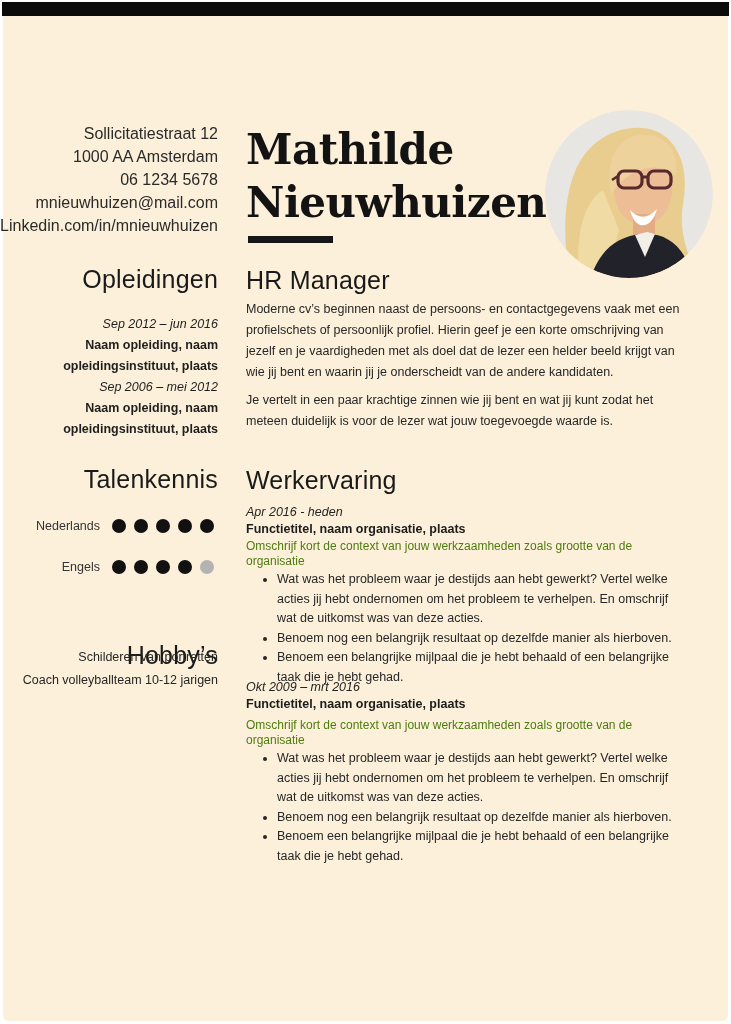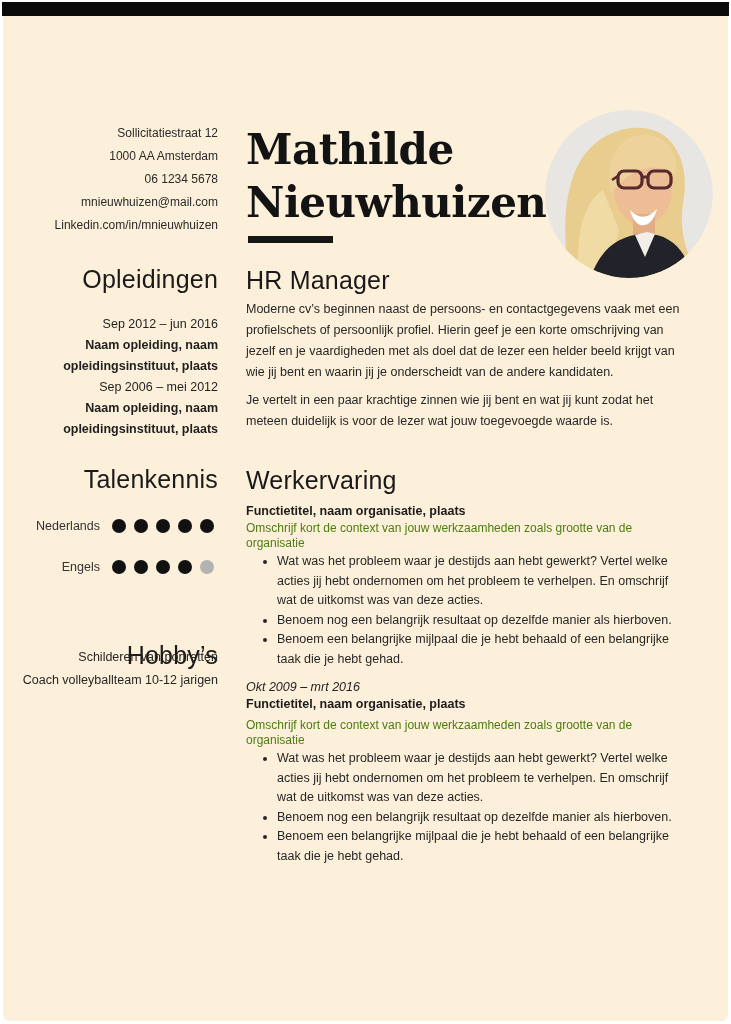--- a/index.html
+++ b/index.html
@@ -15,37 +15,37 @@
     background:#0b0b0b;
   }
   .sheet {
     position:absolute; left:3px; right:3px; top:16px; bottom:3px;
     background:#fcf0da;
     border-radius:0 0 6px 6px;
   }
   
   .contact {
     position:absolute; top:122px; left:0; width:218px;
-    text-align:right; font-size:12px; line-height:23px; color:#2a2a2a;
+    text-align:right; font-size:16px; line-height:23px; color:#2a2a2a;
   }
   .side-title {
     position:absolute; left:0; width:218px; text-align:right;
     font-size:25px; line-height:31px; font-weight:500; color:#1a1a1a;
     letter-spacing:0.2px;
   }
   .edu-title   { top:264px; }
   .lang-title  { top:464px; }
   .hobby-title { top:608px;margin-top:32px; }
   .edu-entry {
     position:absolute; left:0; width:218px; text-align:right;
     font-size:12.5px; line-height:21px; color:#1f1f1f;
   }
   .edu-entry.e1 { top:314px; }
   .edu-entry.e2 { top:377px; }
-  .period-side { font-weight:500; }
+  .period-side { font-style:italic; font-weight:500; }
   .desc-side   { font-weight:bold; }
   .lang-row { position:absolute; left:0; width:218px; height:18px; }
   .lang-row.r1 { top:517px; }
   .lang-row.r2 { top:543px;margin-top:15px; }
   .lang-label {
     position:absolute; left:0; top:2px; width:100px; text-align:right;
     font-size:12.5px; color:#333;
   }
   .dots { position:absolute; left:112px; top:2px; display:flex; gap:8px; }
   .dot { width:14px; height:14px; border-radius:50%; display:inline-block; }
@@ -182,20 +182,21 @@
   <li>Coach volleyballteam 10-12 jarigen</li>
 </ul>
 
 <h2 class="main-title hr-title">HR Manager</h2>
 <p class="profile-p p1">Moderne cv’s beginnen naast de persoons- en contactgegevens vaak met een profielschets of persoonlijk profiel. Hierin geef je een korte omschrijving van jezelf en je vaardigheden met als doel dat de lezer een helder beeld krijgt van wie jij bent en waarin jij je onderscheidt van de andere kandidaten.</p>
 <p class="profile-p p2">Je vertelt in een paar krachtige zinnen wie jij bent en wat jij kunt zodat het meteen duidelijk is voor de lezer wat jouw toegevoegde waarde is.</p>
 
 <h2 class="main-title exp-title">Werkervaring</h2>
 
 <div class="exp-entry x1">
+  <div class="exp-period">Apr 2016 - heden</div>
   <div class="exp-role">Functietitel, naam organisatie, plaats</div>
   <div class="exp-context">Omschrijf kort de context van jouw werkzaamheden zoals grootte van de organisatie</div>
   <ul class="exp-bullets">
     <li>Wat was het probleem waar je destijds aan hebt gewerkt? Vertel welke acties jij hebt ondernomen om het probleem te verhelpen. En omschrijf wat de uitkomst was van deze acties.</li>
     <li>Benoem nog een belangrijk resultaat op dezelfde manier als hierboven.</li>
     <li>Benoem een belangrijke mijlpaal die je hebt behaald of een belangrijke taak die je hebt gehad.</li>
   </ul>
 </div>
 
 <div class="exp-entry x2">

